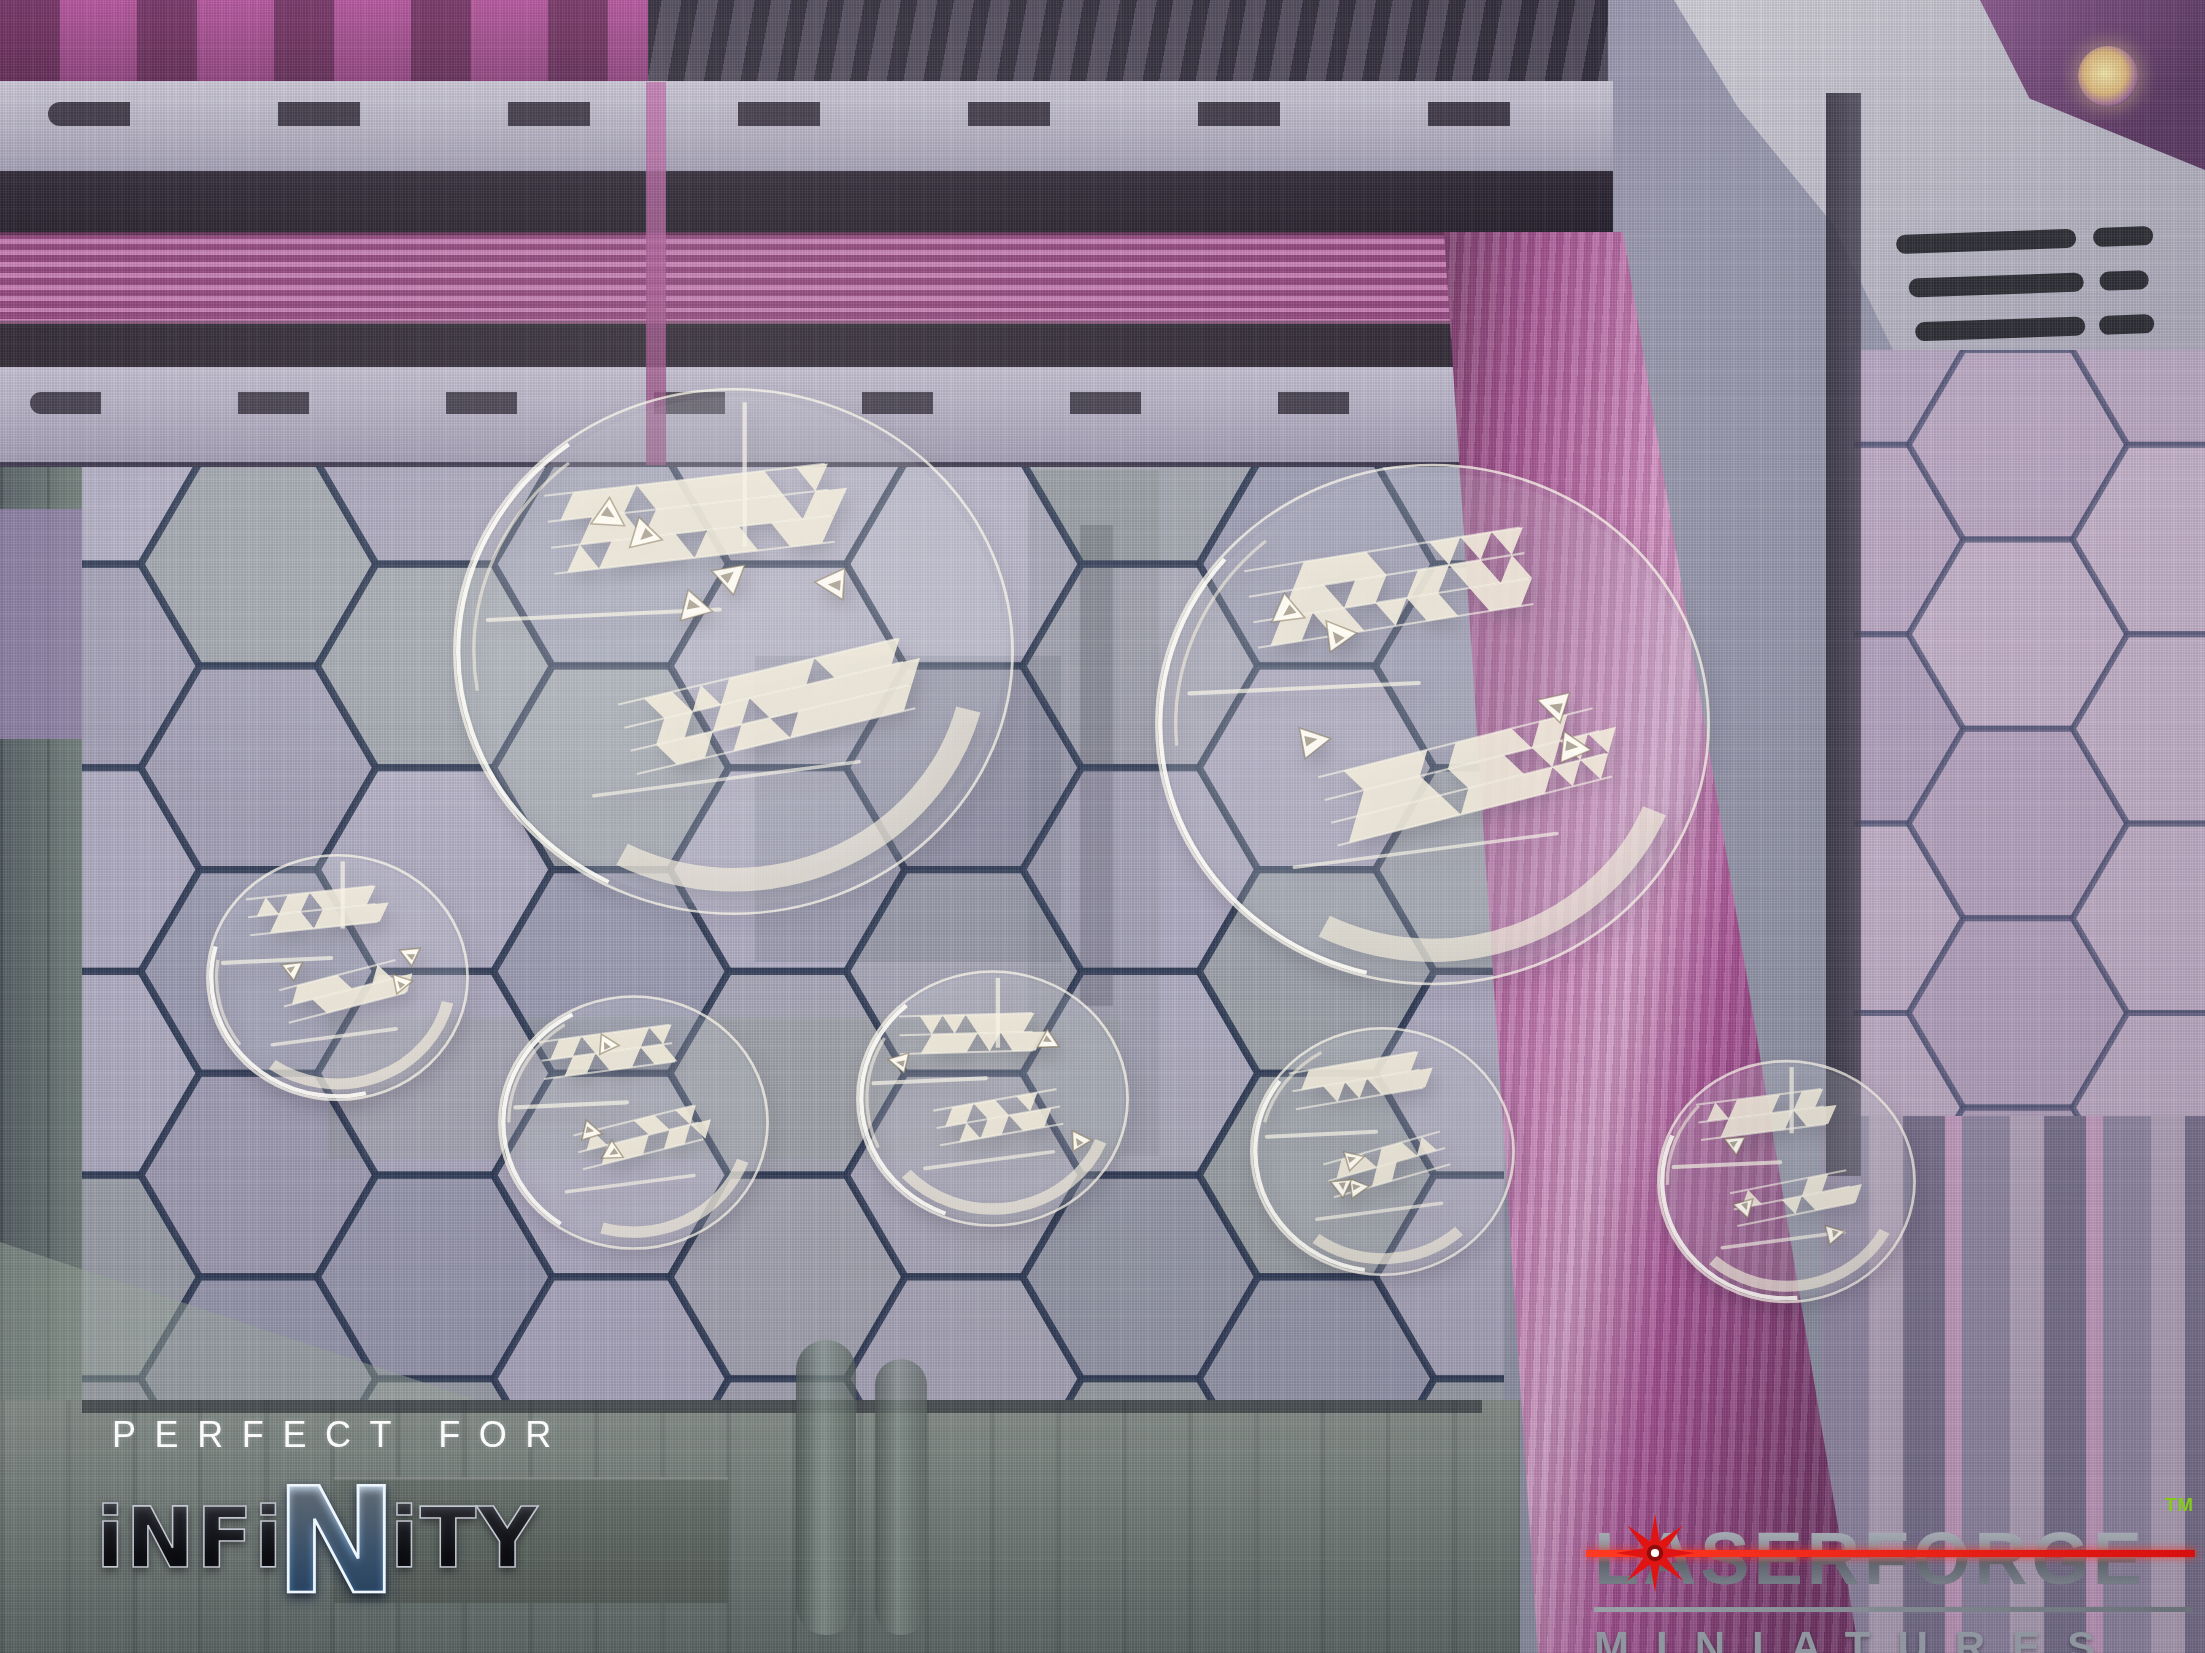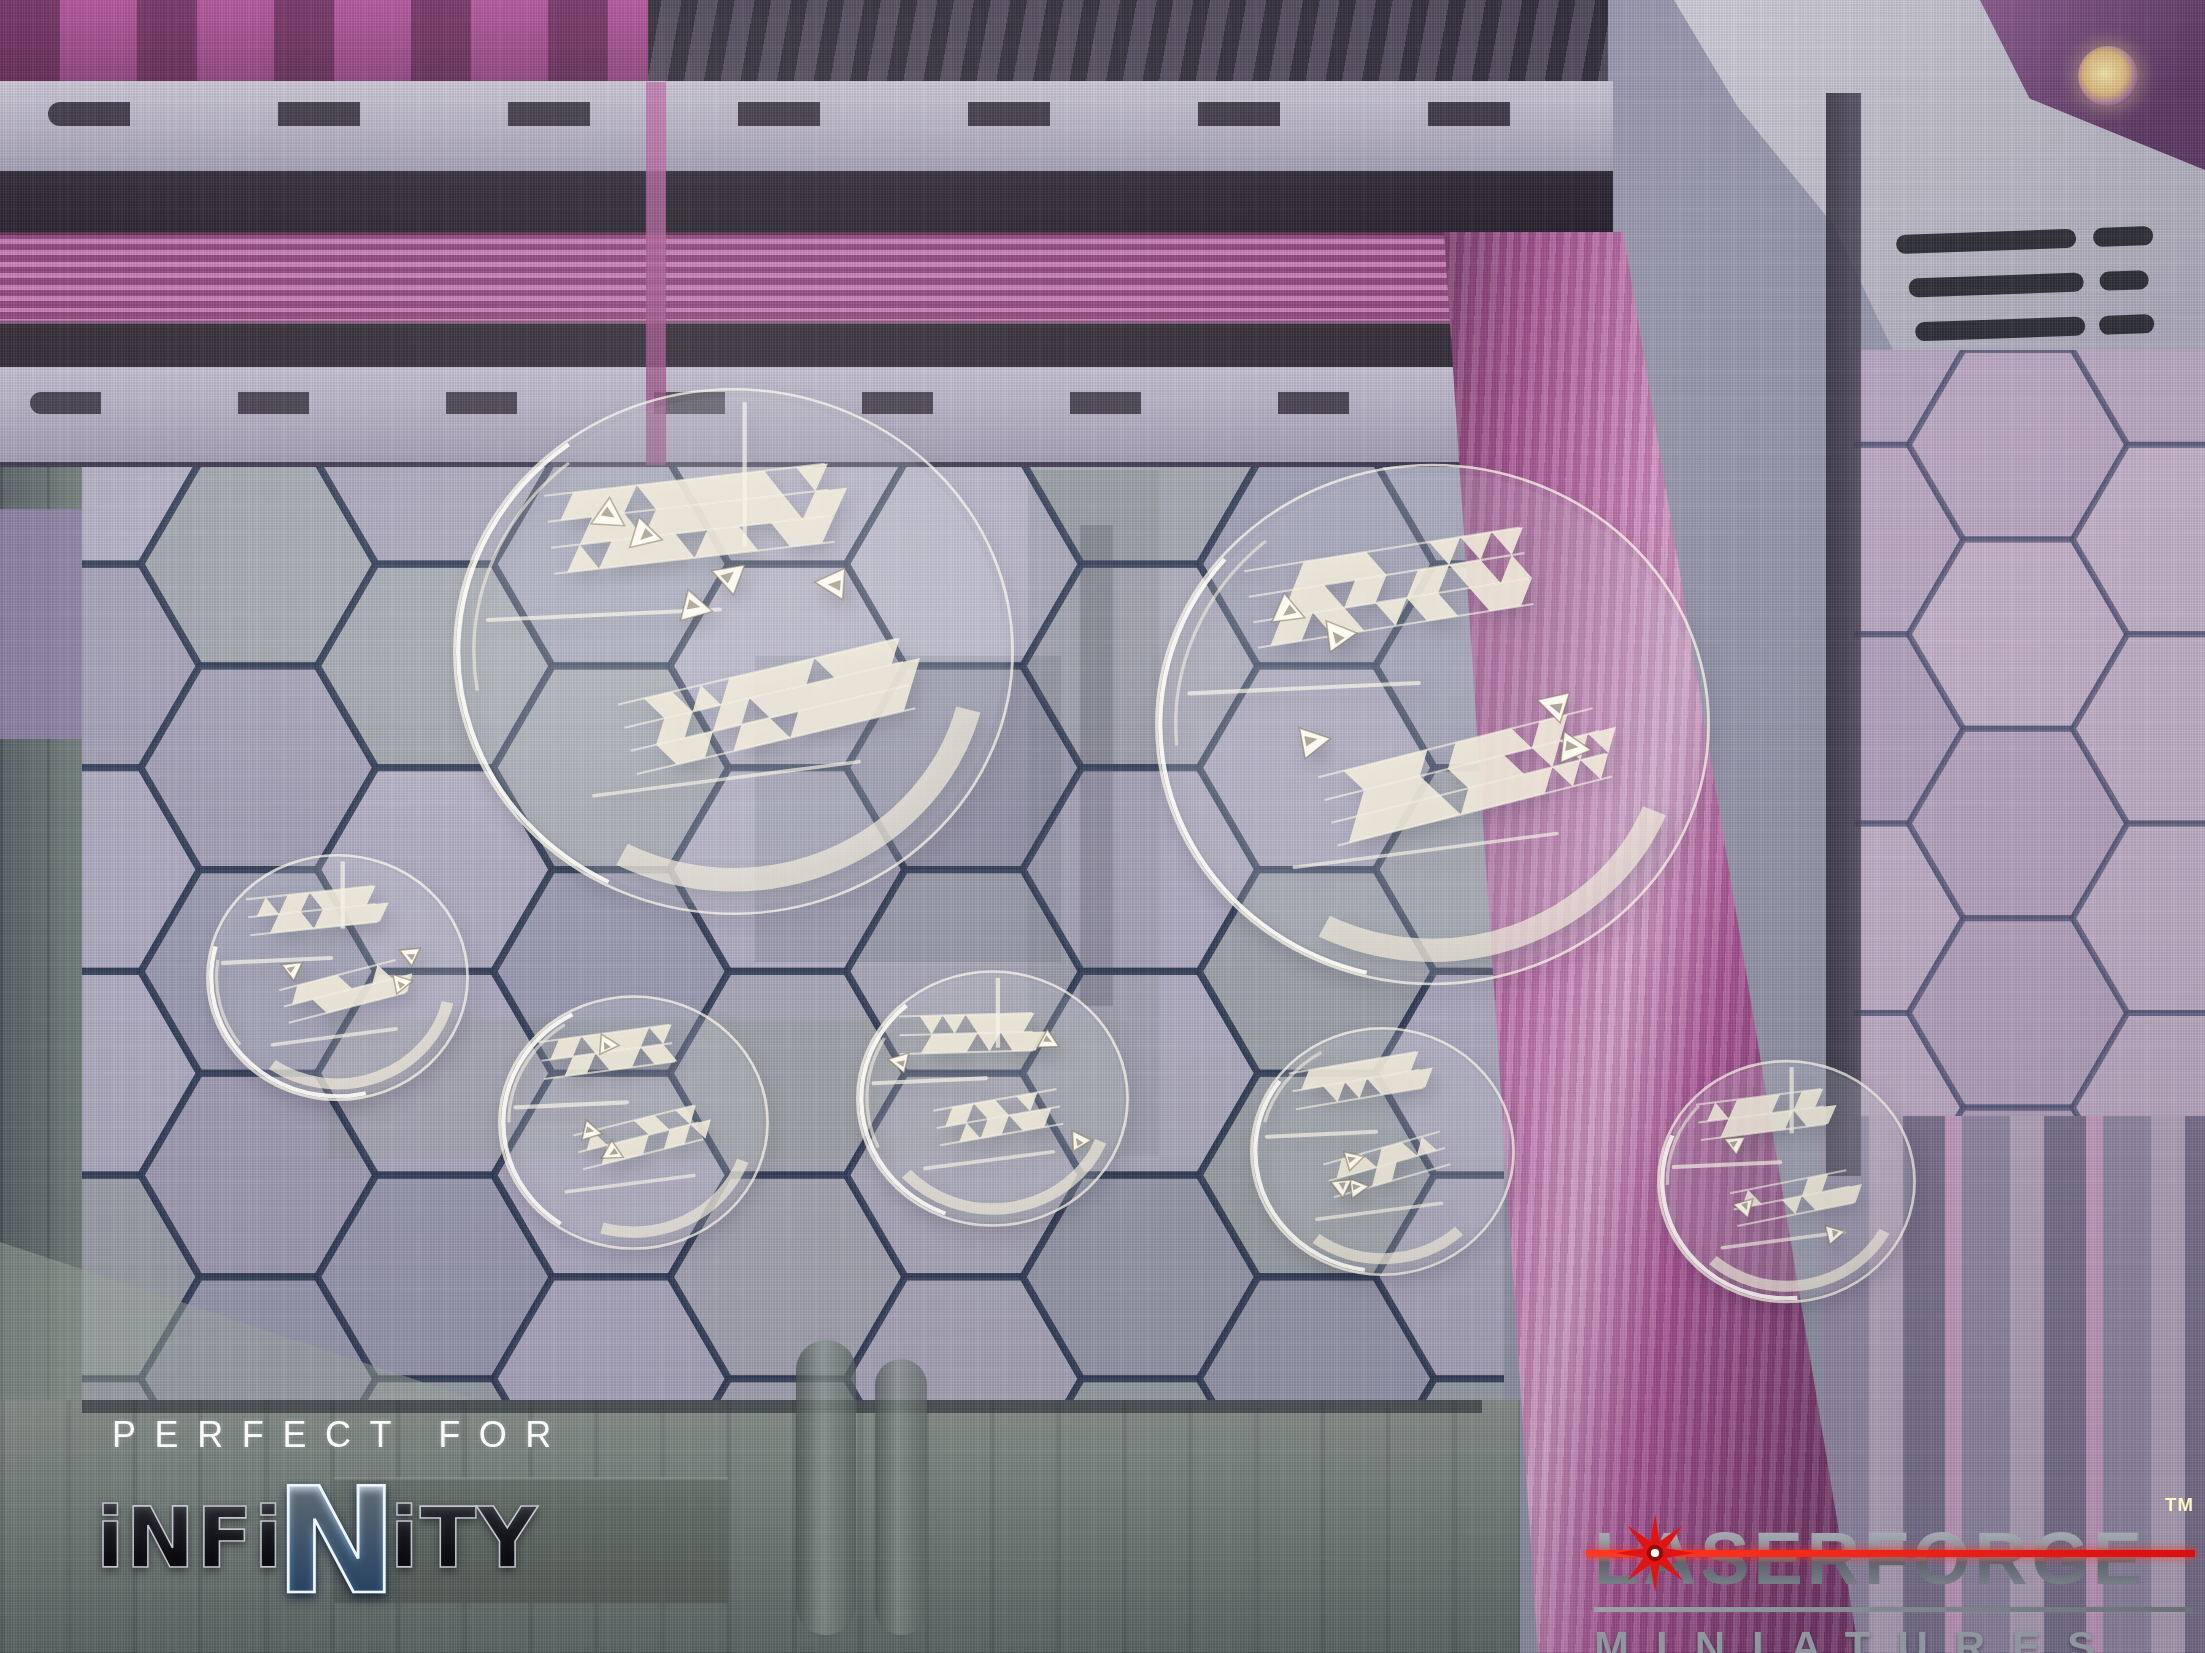--- a/index.html
+++ b/index.html
@@ -103,21 +103,21 @@
   #infinity-logo .big-n{font-size:147px;margin:0 -8.8px;position:relative;z-index:3;transform:translateY(3.3px);
     background:linear-gradient(#eaf4fd,#7db0e0 55%,#3f7cc0);
     -webkit-background-clip:text;background-clip:text;-webkit-text-fill-color:transparent;
     -webkit-text-stroke:2.7px #eef6fd;filter:drop-shadow(0 4.4px 6.6px rgba(20,40,80,0.45));}
   #laserforge-logo{left:1594px;top:1516px;width:599px;}
   .lf-row{position:relative;height:82px;}
   .lf-text{font-family:"Liberation Sans",sans-serif;font-weight:bold;font-size:74px;letter-spacing:3.8px;
     background:linear-gradient(#b9bec6 0%,#878d96 45%,#5f656e 55%,#8a9099 100%);
     -webkit-background-clip:text;background-clip:text;-webkit-text-fill-color:transparent;
     text-shadow:none;white-space:nowrap;text-align:right;}
-  .lf-tm{position:absolute;right:-1.1px;top:-22px;font-size:18.6px;color:#fef9c3;letter-spacing:1.1px;font-weight:bold;}
+  .lf-tm{position:absolute;right:-1.1px;top:-22px;font-size:18.6px;color:#84cc16;letter-spacing:1.1px;font-weight:bold;}
   .lf-laser{position:absolute;left:-7.7px;right:-2.2px;top:34px;height:7.1px;z-index:4;
     background:linear-gradient(90deg,#ff3a22,#d80f0f);box-shadow:0 0 8.8px rgba(255,40,20,0.8);}
   .lf-star{position:absolute;left:19.7px;top:-4.4px;width:82px;height:82px;z-index:5;}
   .lf-rule{height:5.5px;background:linear-gradient(90deg,#9aa0a8,#6a7078);margin:8.8px 0 11px;}
   .lf-sub{font-family:"Liberation Sans",sans-serif;font-weight:bold;font-size:42px;letter-spacing:27px;
     color:#9096a0;white-space:nowrap;text-shadow:0 1.6px 4.4px rgba(20,20,28,0.4);}
 </style>
 </head>
 <body>
 

